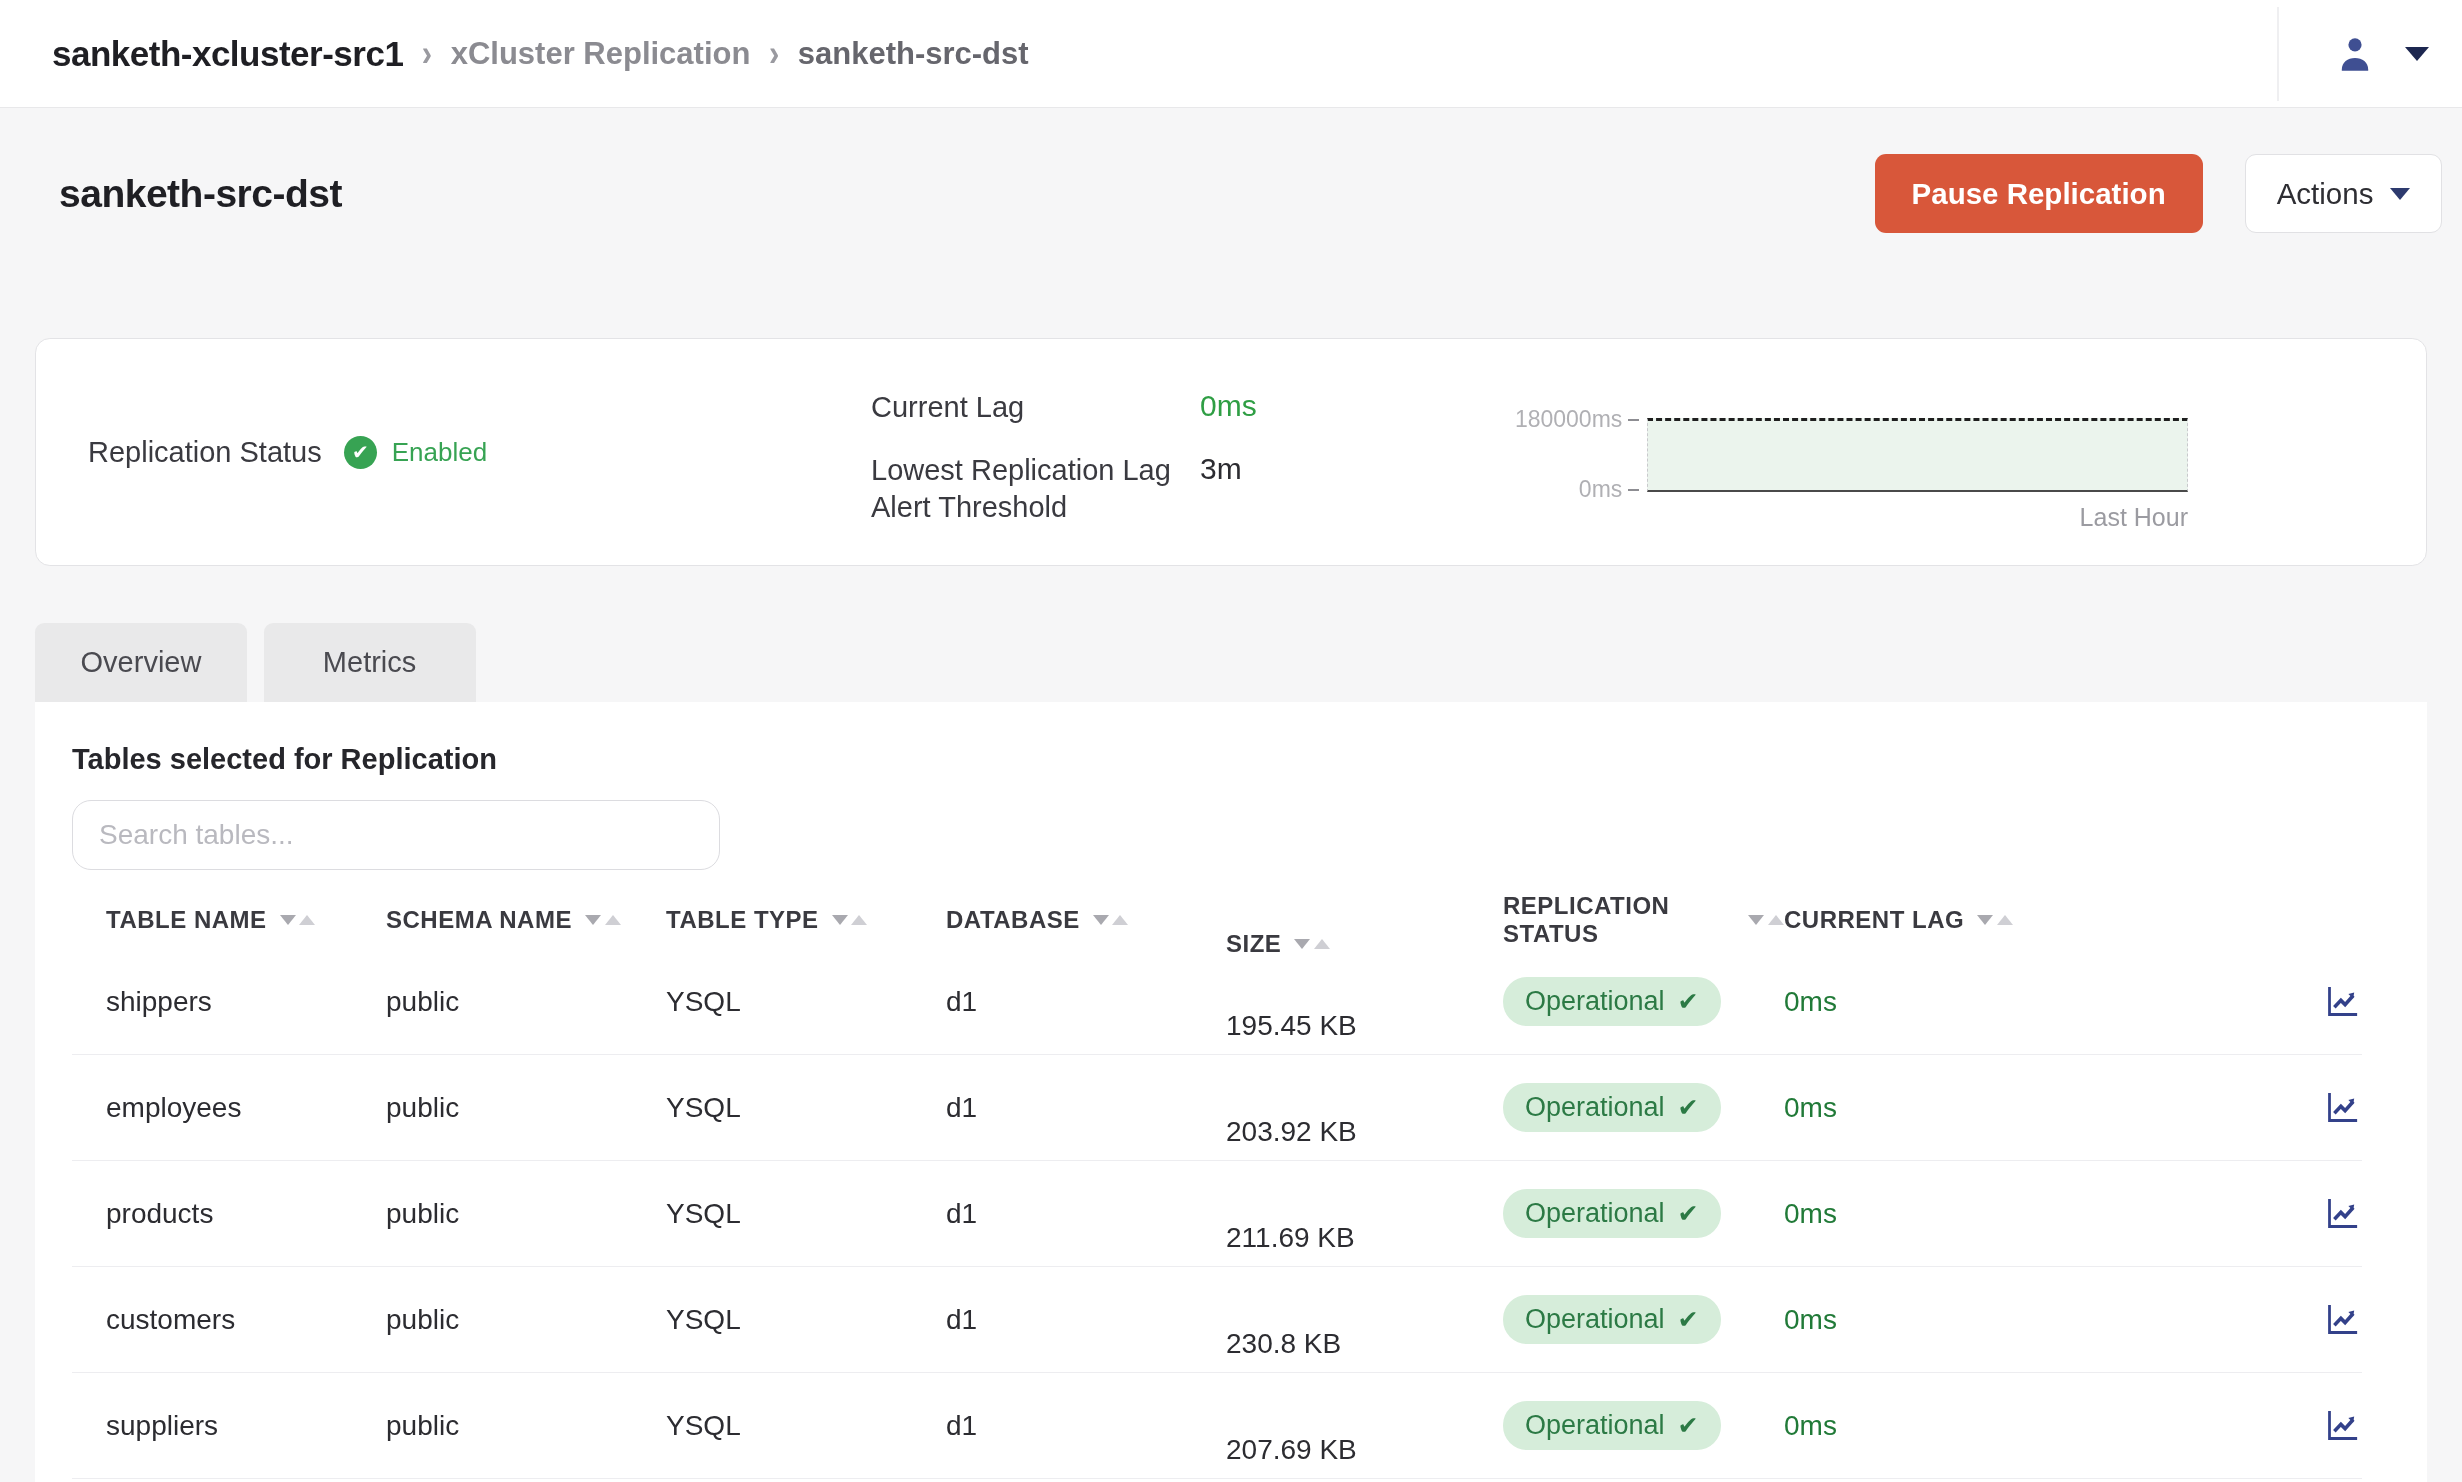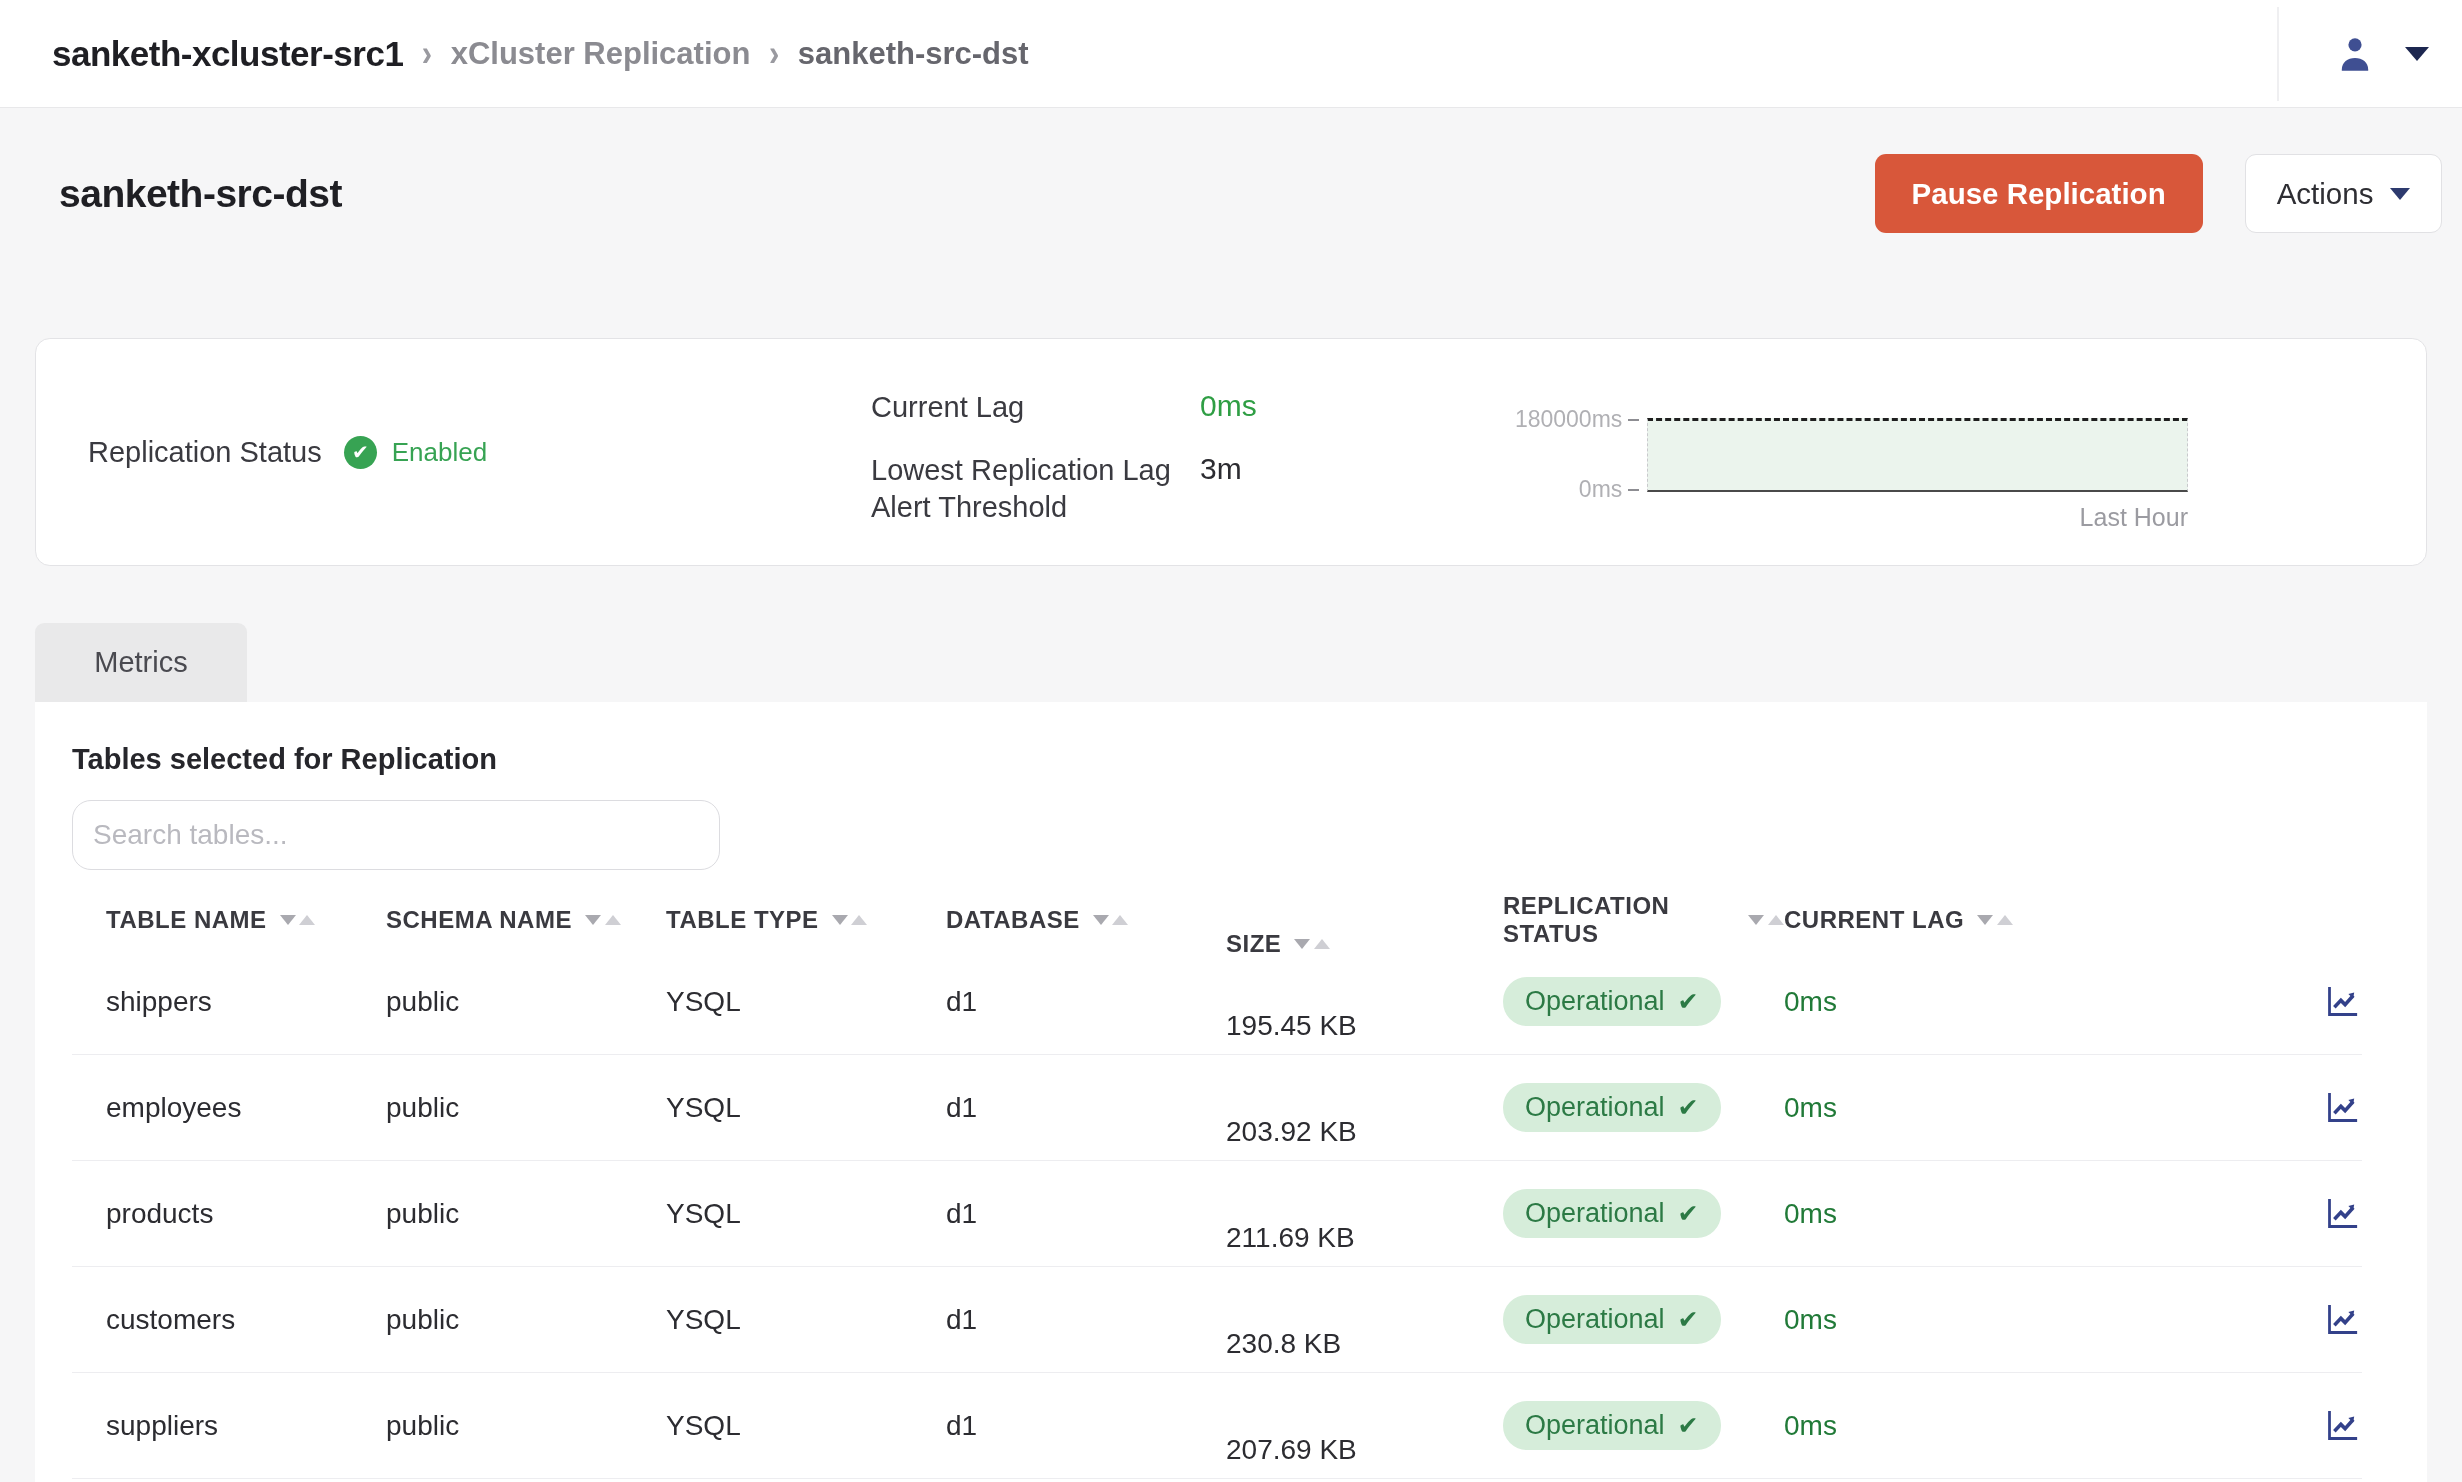--- a/index.html
+++ b/index.html
@@ -97,21 +97,21 @@
 
   
   .content-card {
     margin:0 35px; background:#ffffff; min-height:831px; padding:41px 65px 0 37px;
   }
   .section-heading { font-size:29px; color:#26262b; }
   .search-input {
     margin-top:24px; width:648px; height:70px;
     border:1.8px solid #dcdce0; border-radius:19px;
     font-family:inherit; font-size:28px; color:#2c2c31;
-    padding:0 20px; outline:none; display:block; background:#fff;
+    padding:0 26px; outline:none; display:block; background:#fff;
   }
   .search-input::placeholder { color:#b9b9bf; }
 
   .tbl { margin-top:20px; }
   .tbl-header { display:flex; align-items:center; height:59px; padding-left:34px; }
   .tbl-row { display:flex; align-items:center; height:106px; padding-left:34px; border-bottom:1.8px solid #ededf0; }
   .col { flex:0 0 280px; }
   .col-size { flex:0 0 277px;margin-top:48px; }
   .col-status { flex:0 0 281px; }
   .col-lag { flex:1 1 auto; }
@@ -190,20 +190,21 @@
         <span class="y-label y-bottom">
           <span>0ms</span>
             <span class="tick"></span>
         </span>
       </div>
       <div class="x-label">Last Hour</div>
     </div>
   </section>
 
   <nav class="tabs">
+    <div class="tab">Overview</div>
     <div class="tab">Metrics</div>
   </nav>
 
   <section class="content-card">
     <h2 class="section-heading">Tables selected for Replication</h2>
     <input class="search-input" type="text" placeholder="Search tables..." style="">
 
     <div class="tbl">
       <div class="tbl-header">
         <div class="col th">

